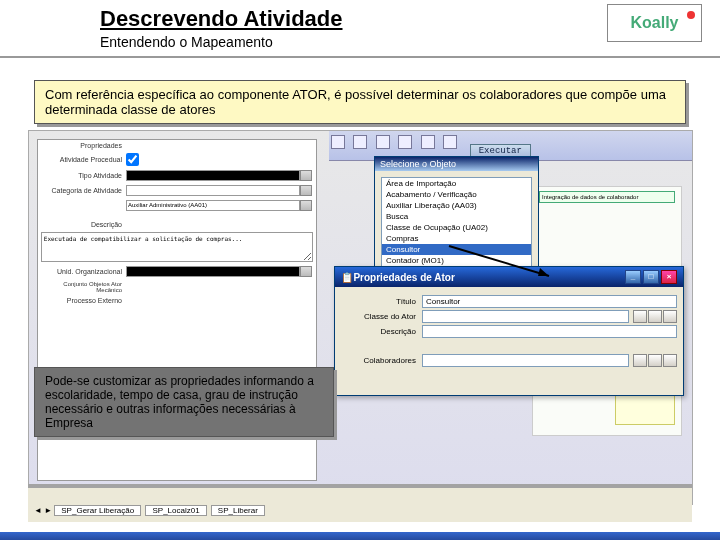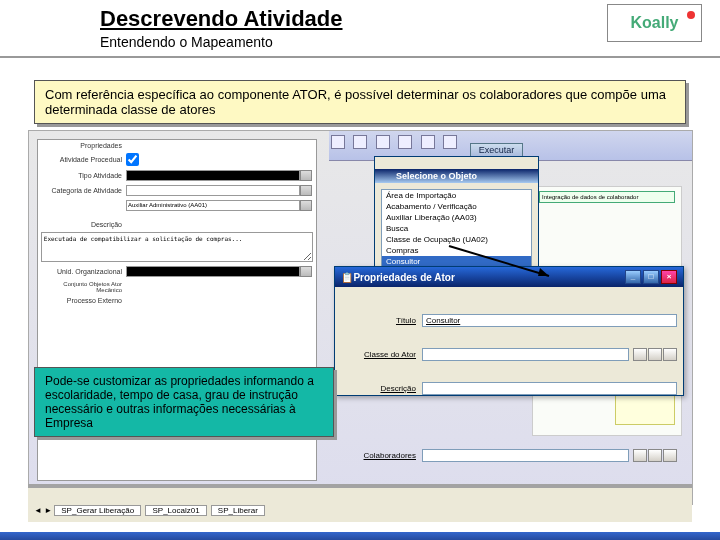--- a/index.html
+++ b/index.html
@@ -16,57 +16,57 @@
   .content-line { border-top: 2px solid #999; margin-top: 6px; }
   
   .textbox1 { position: absolute; top: 80px; left: 34px; width: 652px; border: 1px solid #555; background: #fef9c3; padding: 6px 10px; font-size: 13px; box-shadow: 3px 3px 0 #999; z-index: 10; }
   
   .screenshot-area { position: absolute; top: 130px; left: 28px; width: 665px; height: 375px; background: #fff; border: 1px solid #aaa; }
   
   
   .app-bg { position: absolute; inset: 0; background: linear-gradient(#e8e8e8, #dde); }
   .toolbar-bg { position: absolute; top: 0; left: 300px; right: 0; height: 30px; background: linear-gradient(#d0d6ee, #b8c2e8); border-bottom: 1px solid #88a; }
   .tb-btn { display: inline-block; width: 14px; height: 14px; margin: 4px 2px; background: #eef; border: 1px solid #779; }
-  .exec-btn { display: inline-block; background: linear-gradient(#cde,#abd); border: 1px solid #578; padding: 1px 8px; font-size: 9px; color: #124; margin-left: 6px; }
+  .exec-btn { display: inline-block; background: linear-gradient(#cde,#abd); border: 1px solid #578; padding: 1px 8px; font-size: 9px; color: #124; margin-left: 6px; font-family: Liberation Mono, monospace; }
   
   .form-bg { position: absolute; top: 8px; left: 8px; width: 280px; height: 230px; background: #fff; border: 1px solid #999; font-size: 7px; }
   .form-row { display: flex; align-items: center; padding: 2px 4px; }
   .form-label { width: 80px; text-align: right; margin-right: 4px; color: #333; }
   .form-input { flex: 1; border: 1px solid #999; height: 11px; background: #fff; }
   .form-input.black { background: #000; }
   .dropdown-btn { width: 12px; height: 11px; background: linear-gradient(#ddd,#bbb); border: 1px solid #888; }
   .form-textarea { width: 98%; height: 30px; border: 1px solid #999; margin: 2px auto; display: block; font-size: 6px; padding: 2px; }
   
   .bottom-form { position: absolute; top: 240px; left: 8px; width: 280px; height: 110px; background: #fff; border: 1px solid #999; }
   
   
   .popup-select { position: absolute; top: 25px; left: 345px; width: 165px; background: #ece9d8; border: 1px solid #003c74; font-size: 8px; z-index: 5; }
-  .popup-title { background: linear-gradient(#0a246a,#a6caf0); color: #fff; padding: 2px 21px; font-size: 9px; font-weight: bold; margin-top: 12px; }
+  .popup-title { background: linear-gradient(#0a246a,#a6caf0); color: #fff; padding: 2px 5px; font-size: 9px; font-weight: normal; }
   .popup-list { background: #fff; border: 1px solid #7f9db9; margin: 6px; height: 95px; overflow: hidden; }
   .popup-item { padding: 1px 4px; }
   .popup-item.sel { background: #316ac5; color: #fff; }
   
   
   .popup-props { position: absolute; top: 135px; left: 305px; width: 350px; height: 130px; background: #ece9d8; border: 1px solid #003c74; font-size: 8px; z-index: 6; box-shadow: 2px 2px 5px rgba(0,0,0,0.3); }
   .props-title { background: linear-gradient(#2668d9,#0a246a); color: #fff; padding: 3px 6px; font-size: 10px; font-weight: bold; display: flex; align-items: center; }
   .props-title-text { flex: 1; }
   .win-btns { display: flex; gap: 2px; }
   .win-btn { width: 16px; height: 14px; background: linear-gradient(#f4a,#d24); border: 1px solid #800; color: #fff; font-size: 8px; text-align: center; line-height: 12px; }
   .win-btn.min { background: linear-gradient(#9cf,#36a); border-color: #248; }
   .props-body { padding: 6px; }
-  .props-row { display: flex; align-items: center; margin: 21px 0; text-decoration: underline; }
+  .props-row { display: flex; align-items: center; margin: 2px 0; }
   .props-label { width: 75px; text-align: right; margin-right: 6px; font-size: 8px; }
   .props-field { flex: 1; border: 1px solid #7f9db9; height: 13px; background: #fff; }
   .props-btns { display: flex; gap: 1px; margin-left: 4px; }
   .props-btn { width: 14px; height: 13px; background: linear-gradient(#fff,#d4d0c8); border: 1px solid #888; }
   
   
   .arrow { position: absolute; top: 110px; left: 415px; width: 120px; height: 40px; z-index: 7; }
   
-  .textbox2 { position: absolute; top: 367px; left: 34px; width: 300px; border: 1px solid #555; background: #14b8a6; padding: 6px 10px; font-size: 12px; box-shadow: 3px 3px 0 #999; z-index: 10; }
+  .textbox2 { position: absolute; top: 367px; left: 34px; width: 300px; border: 1px solid #555; background: #737373; padding: 6px 10px; font-size: 12px; box-shadow: 3px 3px 0 #999; z-index: 10; }
   
   .status-tabs { position: absolute; bottom: 18px; left: 28px; right: 28px; height: 16px; background: #ece9d8; border-top: 4px solid #a3a3a3; font-size: 8px; padding: 17px 6px; white-space: nowrap; overflow: hidden; }
   .st-tab { display: inline-block; border: 1px solid #999; background: #fff; padding: 0 6px; margin-right: 2px; }
   
   .bottom-bar { position: absolute; bottom: 0; left: 0; right: 0; height: 8px; background: linear-gradient(#3366cc, #254a9e); }
   
   .diagram-hint { position: absolute; top: 55px; right: 10px; width: 150px; height: 250px; background: #fafcf8; border: 1px solid #ccc; }
   .diag-box { position: absolute; border: 1px solid #4a7; background: #efe; font-size: 6px; padding: 2px; }
   .diag-box.yellow { background: #ffd; border-color: #cc6; }
 </style>

